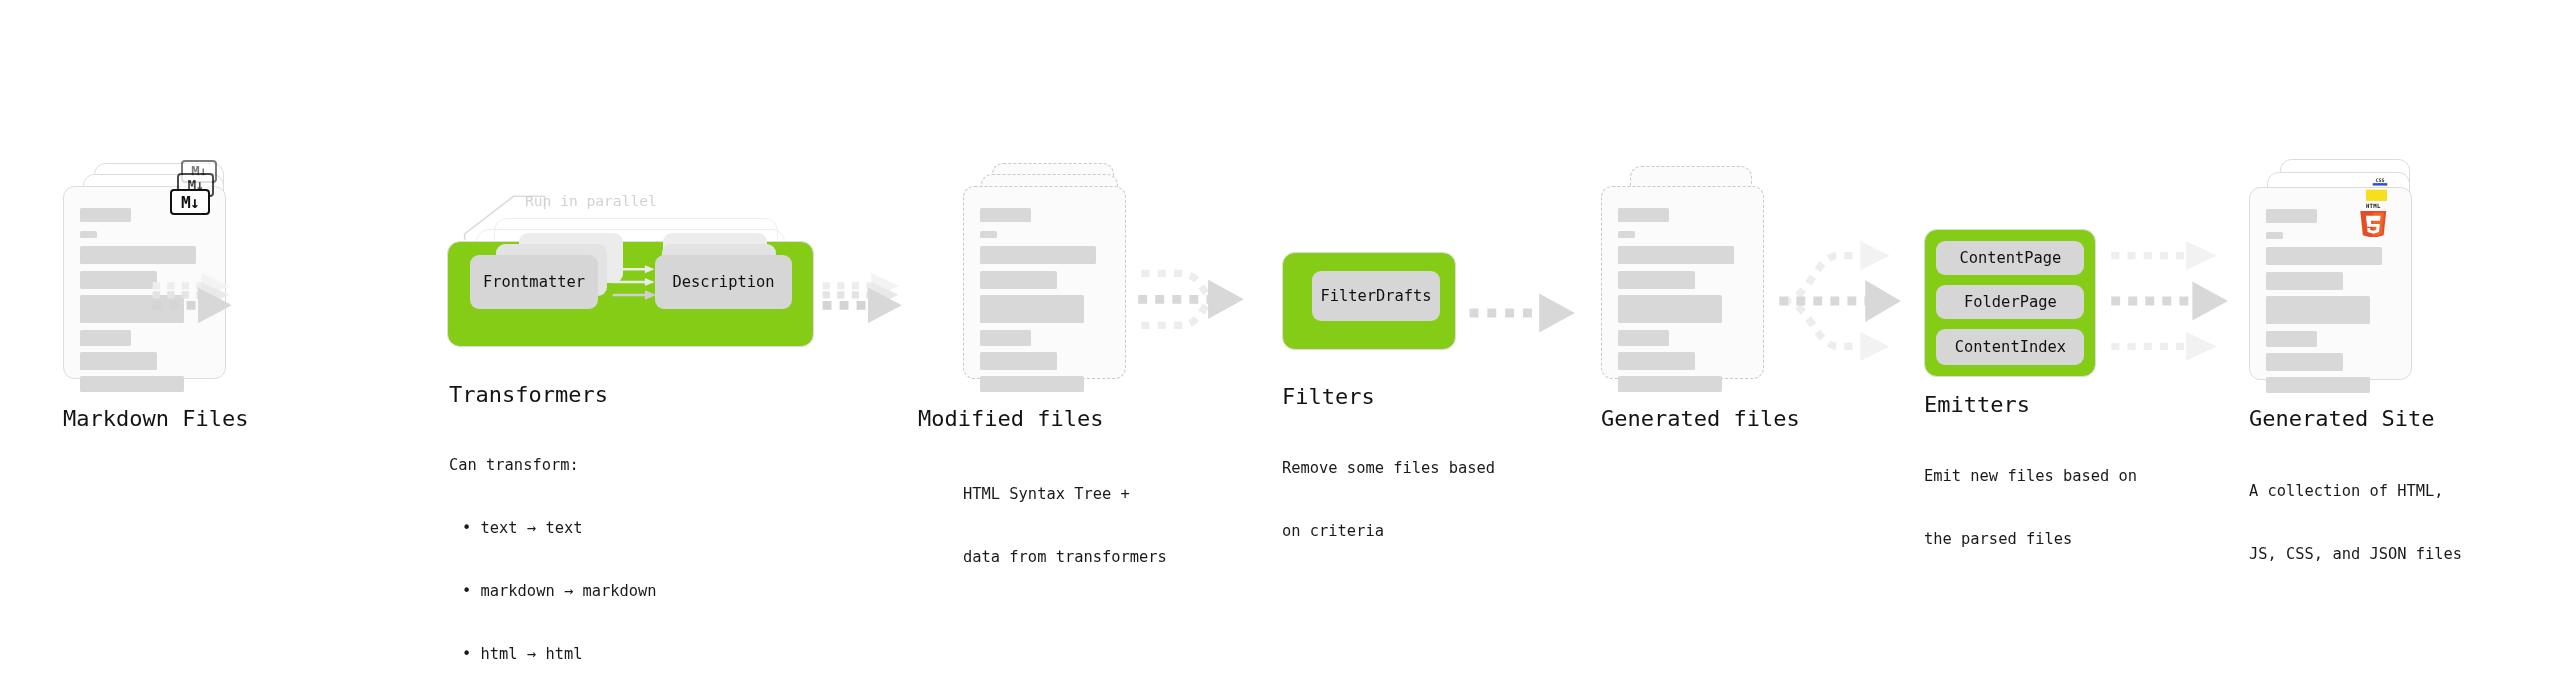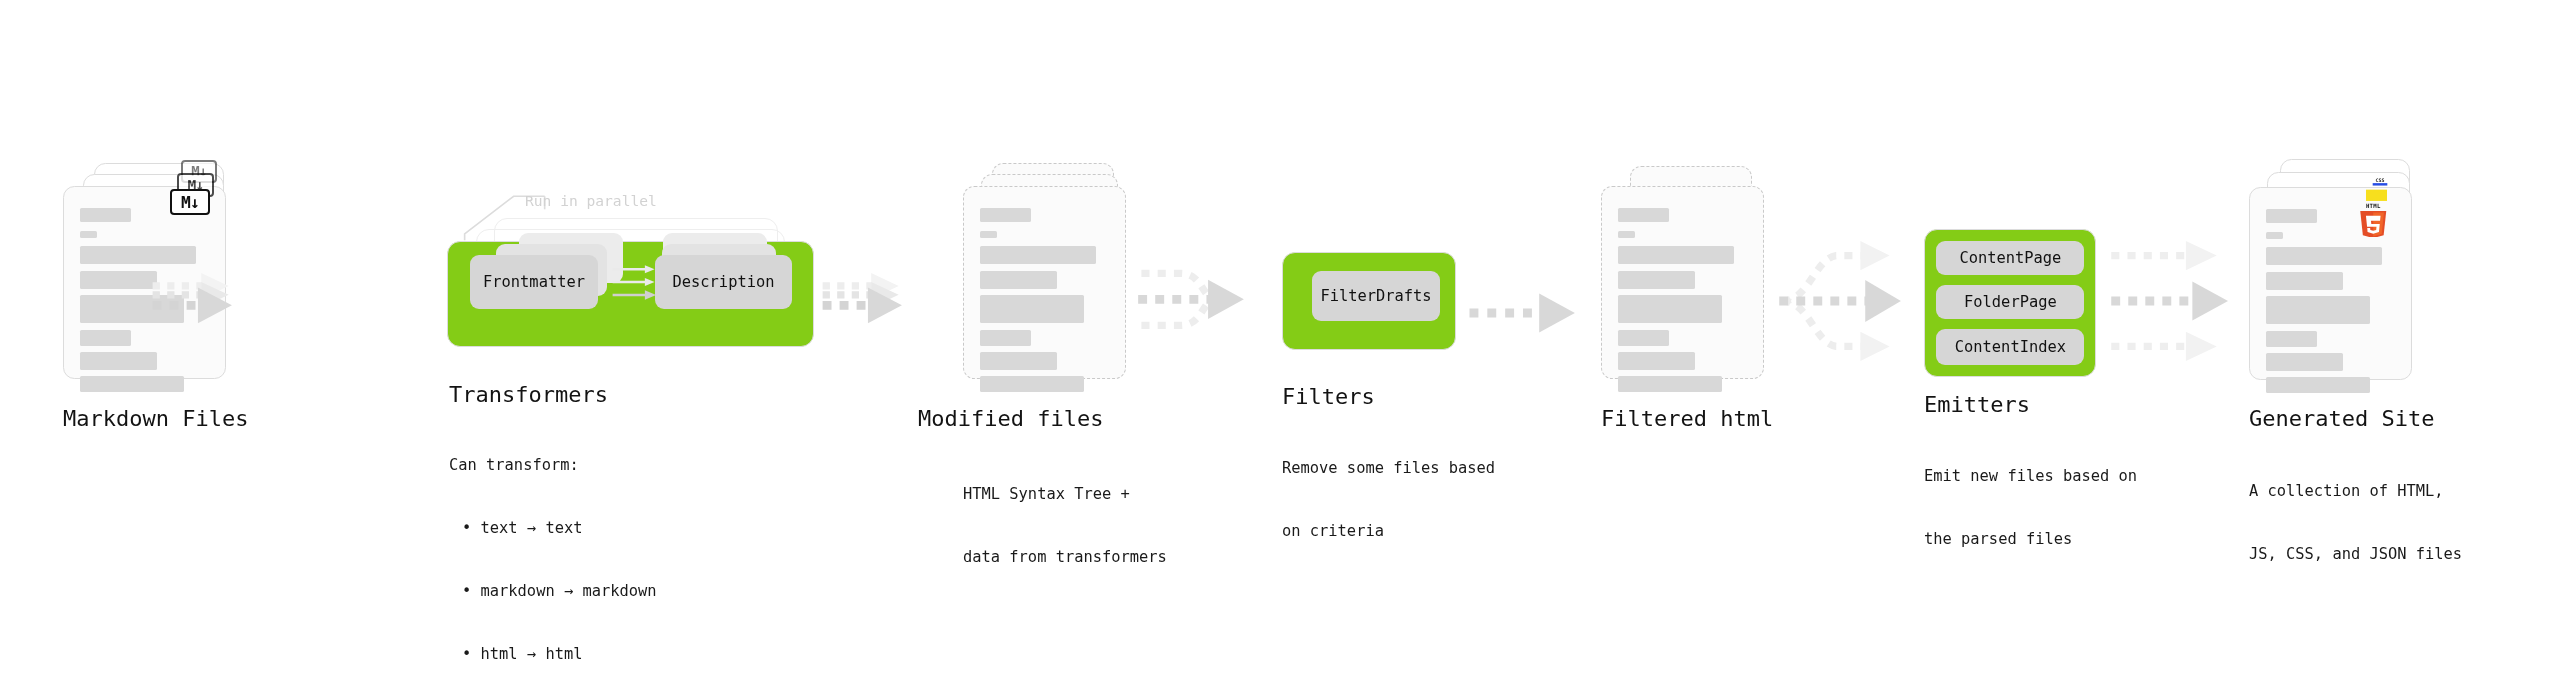--- a/index.html
+++ b/index.html
@@ -256,21 +256,21 @@
       <div class="bar" style="left:16.3px;top:21px;width:51px;height:14px;"></div>
       <div class="bar" style="left:16.3px;top:44px;width:17px;height:6.5px;"></div>
       <div class="bar" style="left:16.3px;top:59px;width:116px;height:18px;"></div>
       <div class="bar" style="left:16.3px;top:84px;width:77px;height:18px;"></div>
       <div class="bar" style="left:16.3px;top:108px;width:104px;height:28.4px;"></div>
       <div class="bar" style="left:16.3px;top:143px;width:51px;height:16.3px;"></div>
       <div class="bar" style="left:16.3px;top:165px;width:77px;height:18px;"></div>
       <div class="bar" style="left:16.3px;top:189px;width:104px;height:16.3px;"></div>
     </div>
   </div>
-  <div class="title" style="left:1601px;top:406px;">Filtered html</div>
+  <div class="title" style="left:1601px;top:406px;">Generated files</div>
 
   <svg class="node" style="left:1776px;top:228px;" width="146" height="146" viewBox="0 0 180 180">
     <g fill="none" stroke="#ededed" stroke-width="9" stroke-dasharray="10 10">
       <path d="M8 90 C40 90 48 38 74 34 H106"></path>
       <path d="M8 90 C40 90 48 142 74 146 H106"></path>
     </g>
     <polygon points="104,16 140,34 104,52" fill="#f2f2f2"></polygon>
     <polygon points="104,128 140,146 104,164" fill="#f2f2f2"></polygon>
     <g fill="none" stroke="#d8d8d8" stroke-width="11" stroke-dasharray="11 10">
         <path d="M4 90 H118"></path>

